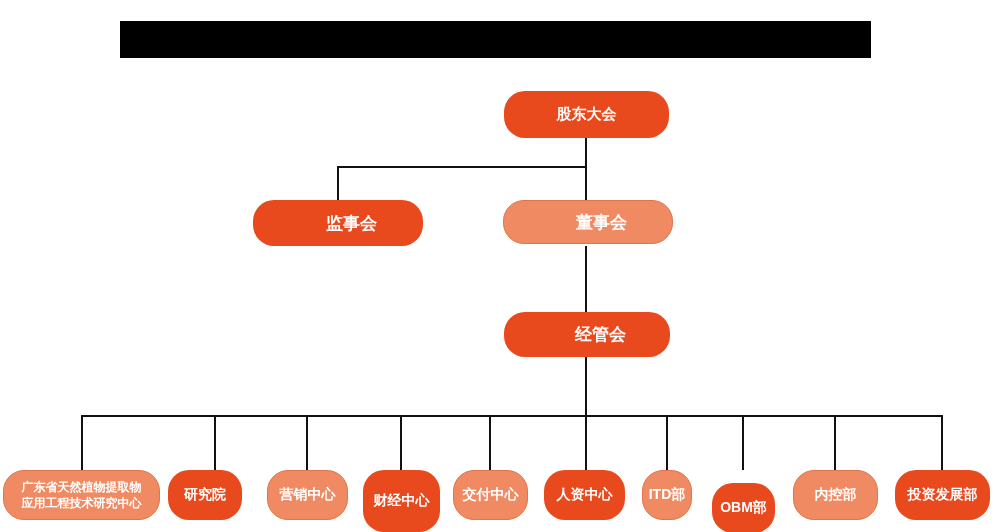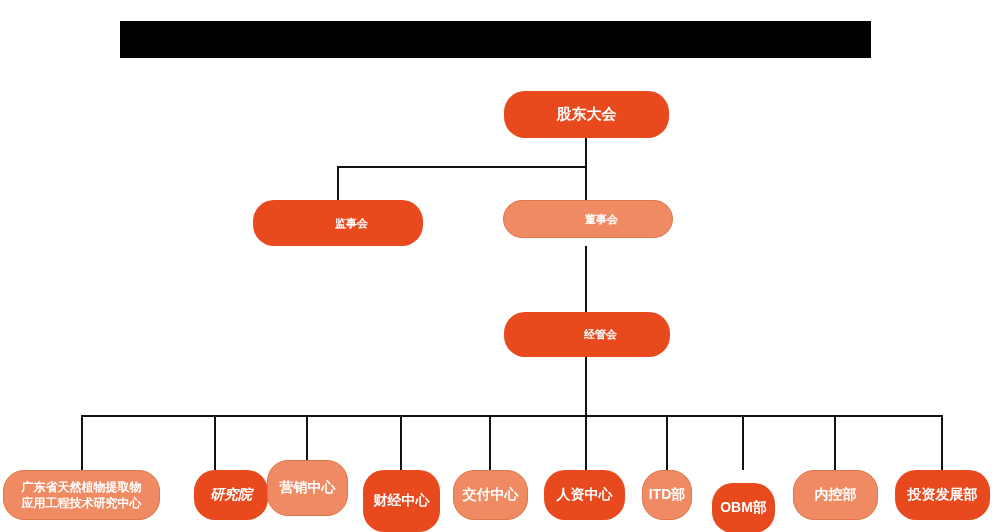--- a/index.html
+++ b/index.html
@@ -25,21 +25,21 @@
     font-weight: bold;
     box-sizing: border-box;
     border-radius: 21px;
   }
   .node.dark { background: var(--primary, #E8491D); }
   .node.light {
     background: var(--secondary, #EF8A62);
     border: 1px solid var(--secondary-border, #E0754B);
   }
   .lvl1 { font-size: 15px; }
-  .lvl2 { font-size: 11px; padding-left: 27px; }
+  .lvl2 { font-size: 17px; padding-left: 27px; }
   .dept { font-size: 14px; }
   .dept-long { font-size: 12px; line-height: 1.35; padding: 2px 16px; }
   .line-v, .line-h {
     position: absolute;
     background: var(--line, #111);
   }
   .line-v { width: 2px; }
   .line-h { height: 2px; }
 </style>
 </head>
@@ -61,27 +61,27 @@
   <div class="line-v" style="left:400px; top:415px; height:55px;"></div>
   <div class="line-v" style="left:489px; top:415px; height:55px;"></div>
   <div class="line-v" style="left:666px; top:415px; height:55px;"></div>
   <div class="line-v" style="left:742px; top:415px; height:55px;"></div>
   <div class="line-v" style="left:834px; top:415px; height:55px;"></div>
   <div class="line-v" style="left:941px; top:415px; height:55px;"></div>
 
   <div class="node dark lvl1" style="left:504px; top:91px; width:165px; height:47px;">股东大会</div>
 
   <div class="node dark lvl2" style="left:253px; top:200px; width:170px; height:46px;">监事会</div>
-  <div class="node light lvl2" style="left:503px; top:200px; width:170px; height:38px;">董事会</div>
+  <div class="node light lvl2" style="left:503px; top:200px; width:170px; height:44px;">董事会</div>
 
   <div class="node dark lvl2" style="left:504px; top:312px; width:166px; height:45px;">经管会</div>
 
   <div class="node light dept dept-long" style="left:3px; top:470px; width:157px; height:50px;">广东省天然植物提取物应用工程技术研究中心</div>
-  <div class="node dark dept" style="left:194px; top:470px; width:74px; height:50px;font-style:italic;">研究院</div>
-  <div class="node light dept" style="left:267px; top:460px; width:81px; height:56px;">营销中心</div>
+  <div class="node dark dept" style="left:168px; top:470px; width:74px; height:50px;">研究院</div>
+  <div class="node light dept" style="left:267px; top:470px; width:81px; height:50px;">营销中心</div>
   <div class="node dark dept" style="left:363px; top:470px; width:77px; height:62px;">财经中心</div>
   <div class="node light dept" style="left:453px; top:470px; width:75px; height:50px;">交付中心</div>
   <div class="node dark dept" style="left:544px; top:470px; width:81px; height:50px;">人资中心</div>
   <div class="node light dept" style="left:642px; top:470px; width:50px; height:50px;">ITD部</div>
   <div class="node dark dept" style="left:712px; top:470px; width:63px; height:50px;margin-top:13px;">OBM部</div>
   <div class="node light dept" style="left:793px; top:470px; width:85px; height:50px;">内控部</div>
   <div class="node dark dept" style="left:895px; top:470px; width:95px; height:50px;">投资发展部</div>
 
 </div>
 

